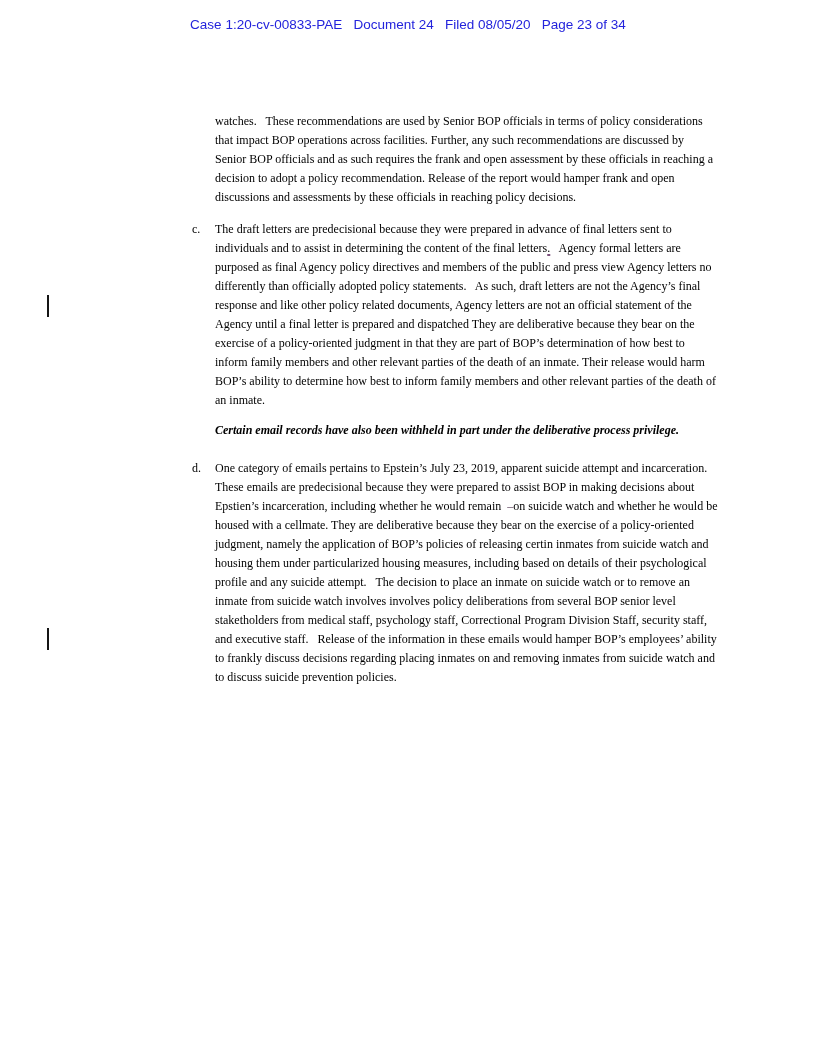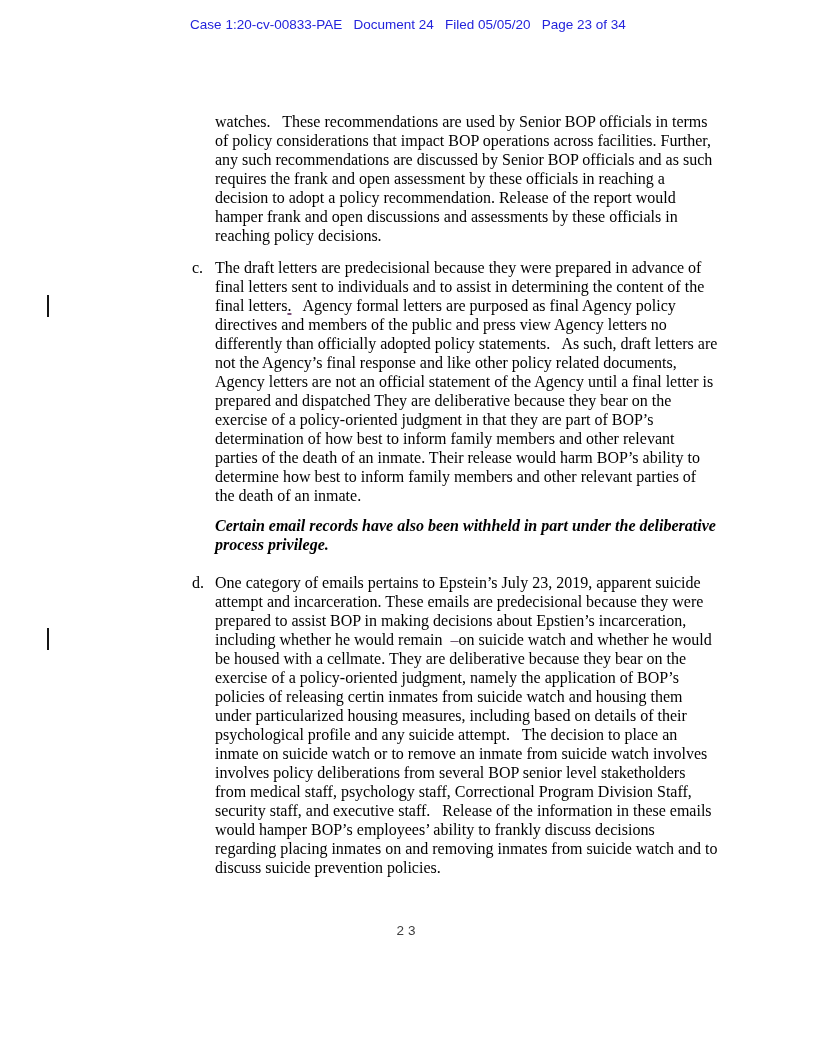--- a/index.html
+++ b/index.html
@@ -21,21 +21,21 @@
     font-family: "Liberation Sans", "DejaVu Sans", sans-serif;
     font-size: 13.5px;
     color: #2323dc;
     white-space: pre;
   }
   .content {
     position: absolute;
     left: 192px;
     top: 112px;
     width: 527px;
-    font-size: 16px;
+    font-size: 12px;
     line-height: 19px;
     text-align: left;
   }
   .para { margin: 0; white-space: pre-wrap; }
   .hang { margin-left: 23px; width: 503px; }
   .li { display: flex; align-items: flex-start; }
   .li .marker { flex: 0 0 23px; white-space: pre; }
   .li .para { width: 503px; }
   .mt-c { margin-top: 13px; }
   .mt-h { margin-top: 11px; }
@@ -61,21 +61,21 @@
     font-size: 13.5px;
     letter-spacing: 4px;
     color: #3d3d3d;
   }
 </style>
 </head>
 <body>
 
 <div class="page">
 
-  <div class="stamp">Case 1:20-cv-00833-PAE   Document 24   Filed 05/05/20   Page 23 of 34</div>
+  <div class="stamp">Case 1:20-cv-00833-PAE   Document 24   Filed 08/05/20   Page 23 of 34</div>
 
   <div class="change-bar bar-1"></div>
   <div class="change-bar bar-2"></div>
 
   <div class="content">
 
     <p class="para hang">watches.   These recommendations are used by Senior BOP officials in terms of policy considerations that impact BOP operations across facilities. Further, any such recommendations are discussed by Senior BOP officials and as such requires the frank and open assessment by these officials in reaching a decision to adopt a policy recommendation. Release of the report would hamper frank and open discussions and assessments by these officials in reaching policy decisions.</p>
 
     <div class="li mt-c">
       <span class="marker">c.</span>
@@ -84,15 +84,14 @@
 
     <p class="para hang bold mt-h">Certain email records have also been withheld in part under the deliberative process privilege.</p>
 
     <div class="li mt-d">
       <span class="marker">d.</span>
       <p class="para"><span>One category of emails pertains to Epstein’s July 23, 2019, apparent suicide attempt and incarceration. These emails are predecisional because they were prepared to assist BOP in making decisions about Epstien’s incarceration, including whether he would remain  </span><span class="edit-dash">–</span><span>on suicide watch and whether he would be housed with a cellmate. They are deliberative because they bear on the exercise of a policy-oriented judgment, namely the application of BOP’s policies of releasing certin inmates from suicide watch and housing them under particularized housing measures, including based on details of their psychological profile and any suicide attempt.   The decision to place an inmate on suicide watch or to remove an inmate from suicide watch involves involves policy deliberations from several BOP senior level staketholders from medical staff, psychology staff, Correctional Program Division Staff, security staff, and executive staff.   Release of the information in these emails would hamper BOP’s employees’ ability to frankly discuss decisions regarding placing inmates on and removing inmates from suicide watch and to discuss suicide prevention policies.</span></p>
     </div>
 
   </div>
 
-  <div class="page-number">23</div>
 
 </div>
 
 </body></html>

